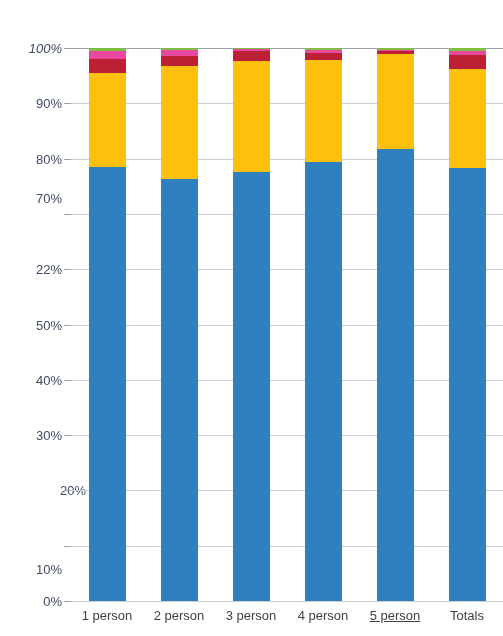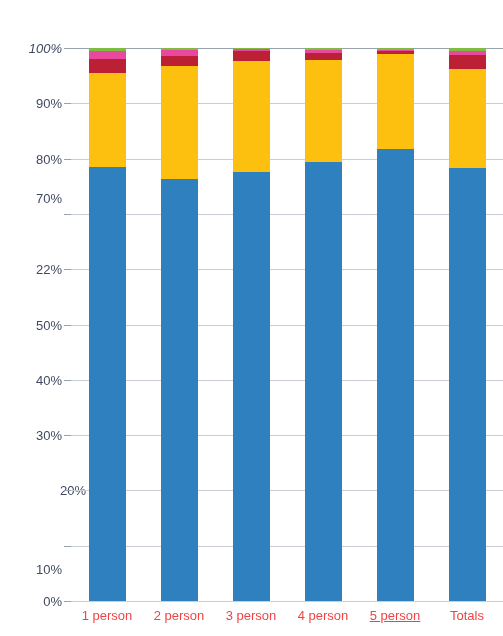--- a/index.html
+++ b/index.html
@@ -63,21 +63,21 @@
   
   .xaxis-line{
     position:absolute;left:71px;top:601px;width:432px;height:1px;
     background:#c9ced6;
   }
   .xlabel{
     position:absolute;
     top:608px;
     text-align:center;
     font-size:13px;
-    color:#ef4444;
+    color:#404040;
   }
 </style>
 </head>
 <body>
 
 <div id="chart-root">
 
 
   <div id="yaxis">
       <div class="ylabel" style="top: 601px;">0%</div>

